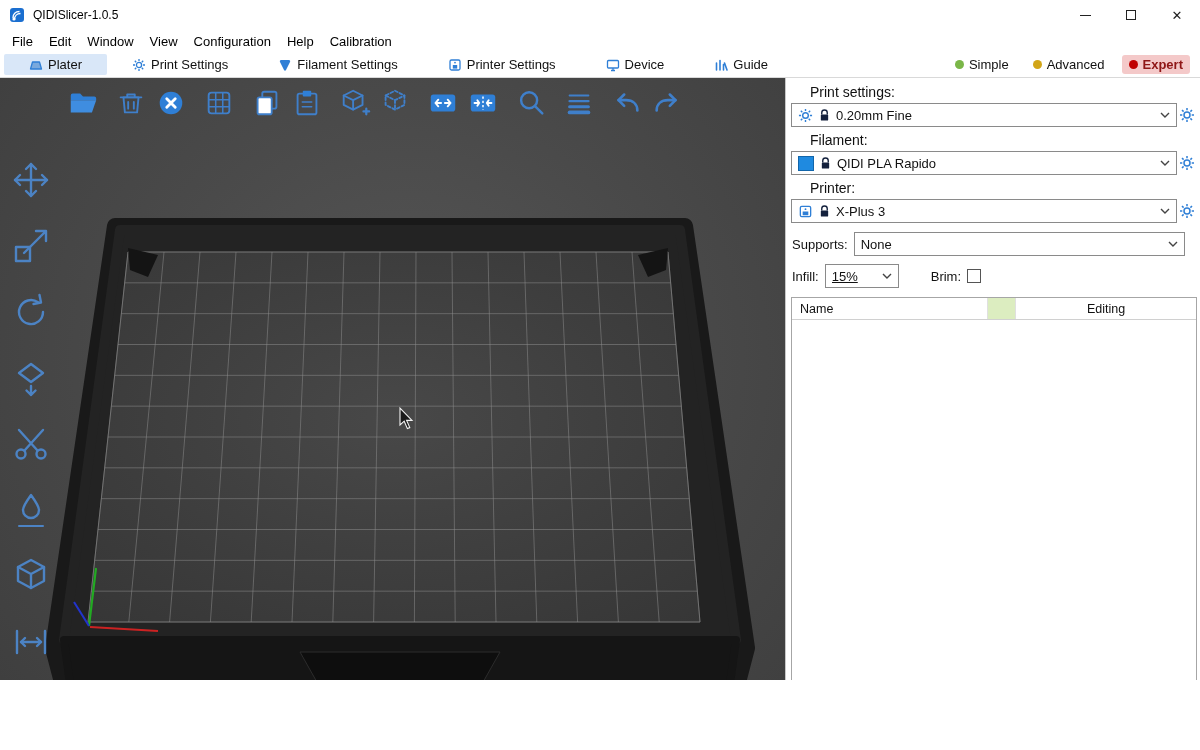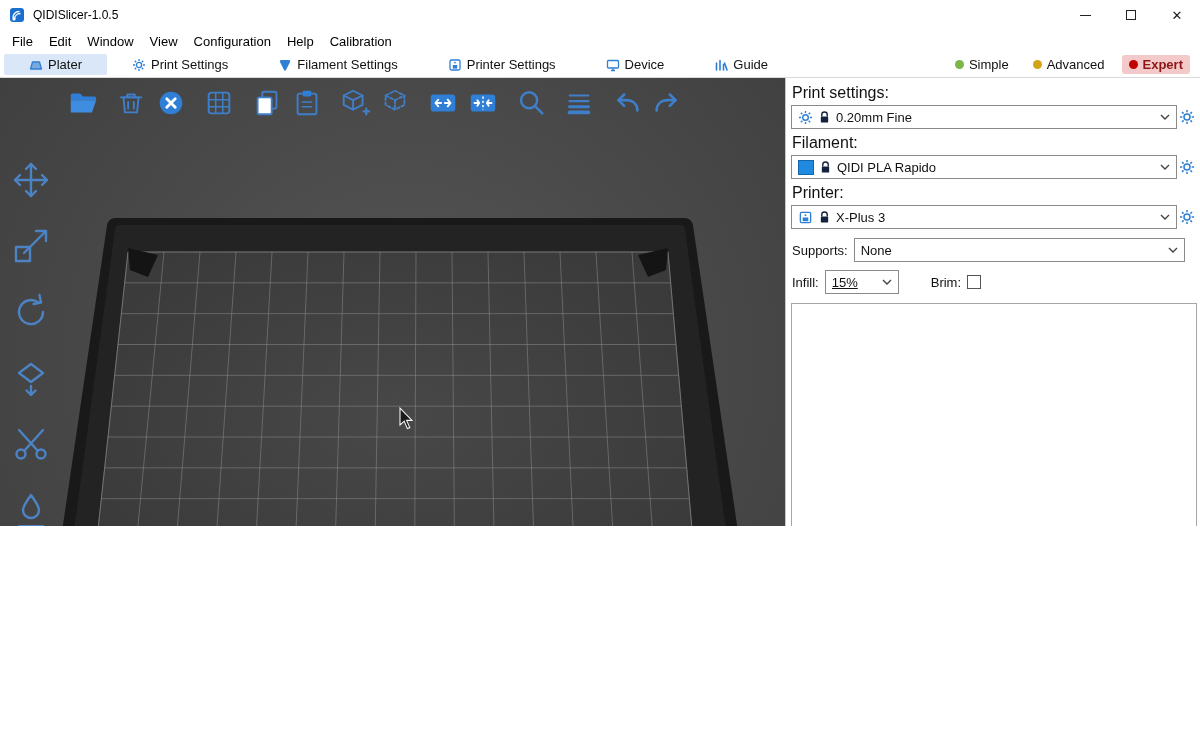--- a/index.html
+++ b/index.html
@@ -1,18 +1,18 @@
 <!DOCTYPE html>
 <html><head>
 <meta charset="utf-8">
 <style>
   * { box-sizing: border-box; margin: 0; padding: 0; }
   html,body { width:1200px; height:750px; }
   body { font-family:"Liberation Sans", sans-serif; font-size:13px; color:#111; background:#fff; user-select:none; }
-  .app { position:relative; width:1200px; height:526px; overflow:hidden; background:#f97316; }
+  .app { position:relative; width:1200px; height:680px; overflow:hidden; background:#f97316; }
 
   
   .titlebar { height:30px; display:flex; align-items:center; background:#ffffff; padding-left:9px; }
   .titlebar .title { font-size:12px; margin-left:8px; color:#000; }
   .win-controls { margin-left:auto; display:flex; height:30px; }
   .win-btn { width:46px; height:30px; display:flex; align-items:center; justify-content:center; color:#222; font-size:13px; cursor:default; }
   .maxi-glyph { width:10px; height:10px; border:1.2px solid #222; }
   .mini-glyph { width:11px; height:0; border-top:1.2px solid #222; }
 
   
@@ -53,21 +53,21 @@
   .stg { stroke:#4c83c4; fill:none; stroke-width:2.4; stroke-linecap:round; stroke-linejoin:round; }
 
   .view-toggles { position:absolute; left:18px; bottom:2px; display:flex; gap:3px; z-index:3; }
   .vtog { width:48px; height:54px; display:flex; align-items:center; justify-content:center; cursor:pointer; }
   .vtog.active { background:#1d3c5e; }
   .vtog svg { width:42px; height:42px; }
 
   
   .sidebar { width:415px; height:672px; background:#fff; border-left:1px solid #c8c8c8;
     padding:4px 3px 4px 5px; display:flex; flex-direction:column; }
-  .side-label { font-size:16px; color:#111; margin:2px 0 3px 1px; }
+  .side-label { font-size:14px; color:#111; margin:2px 0 3px 19px; }
   .combo-row { display:flex; align-items:center; gap:0; margin-bottom:3px; }
   .combo { flex:1; height:24px; border:1px solid #8a8a8a; background:#fff; display:flex; align-items:center; gap:6px; padding:0 6px; font-size:13px; cursor:default; }
   .combo .value { flex:1; white-space:nowrap; overflow:hidden; }
   .combo .chev { flex:none; }
   .gear-out { width:20px; height:20px; flex:none; display:flex; align-items:center; justify-content:center; cursor:pointer; }
   .swatch { width:16px; height:15px; background:#1f8ae0; border:1px solid #1266ab; flex:none; }
   .row-inline { display:flex; align-items:center; margin:6px 0 2px 1px; gap:6px; }
   .combo.small { flex:none; width:74px;text-decoration:underline; }
   .combo.supports { margin-right:12px; }
   .checkbox { width:14px; height:14px; border:1px solid #555; background:#fff; cursor:pointer; }
@@ -499,19 +499,24 @@
           <span class="value">15%</span>
           <svg class="chev" width="10" height="6" viewBox="0 0 10 6">
               <path d="M1 1l4 4 4-4" stroke="#444" fill="none" stroke-width="1.4"></path>
             </svg>
         </div>
         <span style="margin-left:26px">Brim:</span>
         <div class="checkbox"></div>
       </div>
 
       <div class="object-list">
+        <div class="ol-header">
+          <div class="ol-col-name">Name</div>
+          <div class="ol-col-extruder"></div>
+          <div class="ol-col-editing">Editing</div>
+        </div>
         <div class="ol-body"></div>
       </div>
 
       <div class="slice-btn">Slice now</div>
     </div>
   </div>
 </div>
 
 </body></html>

